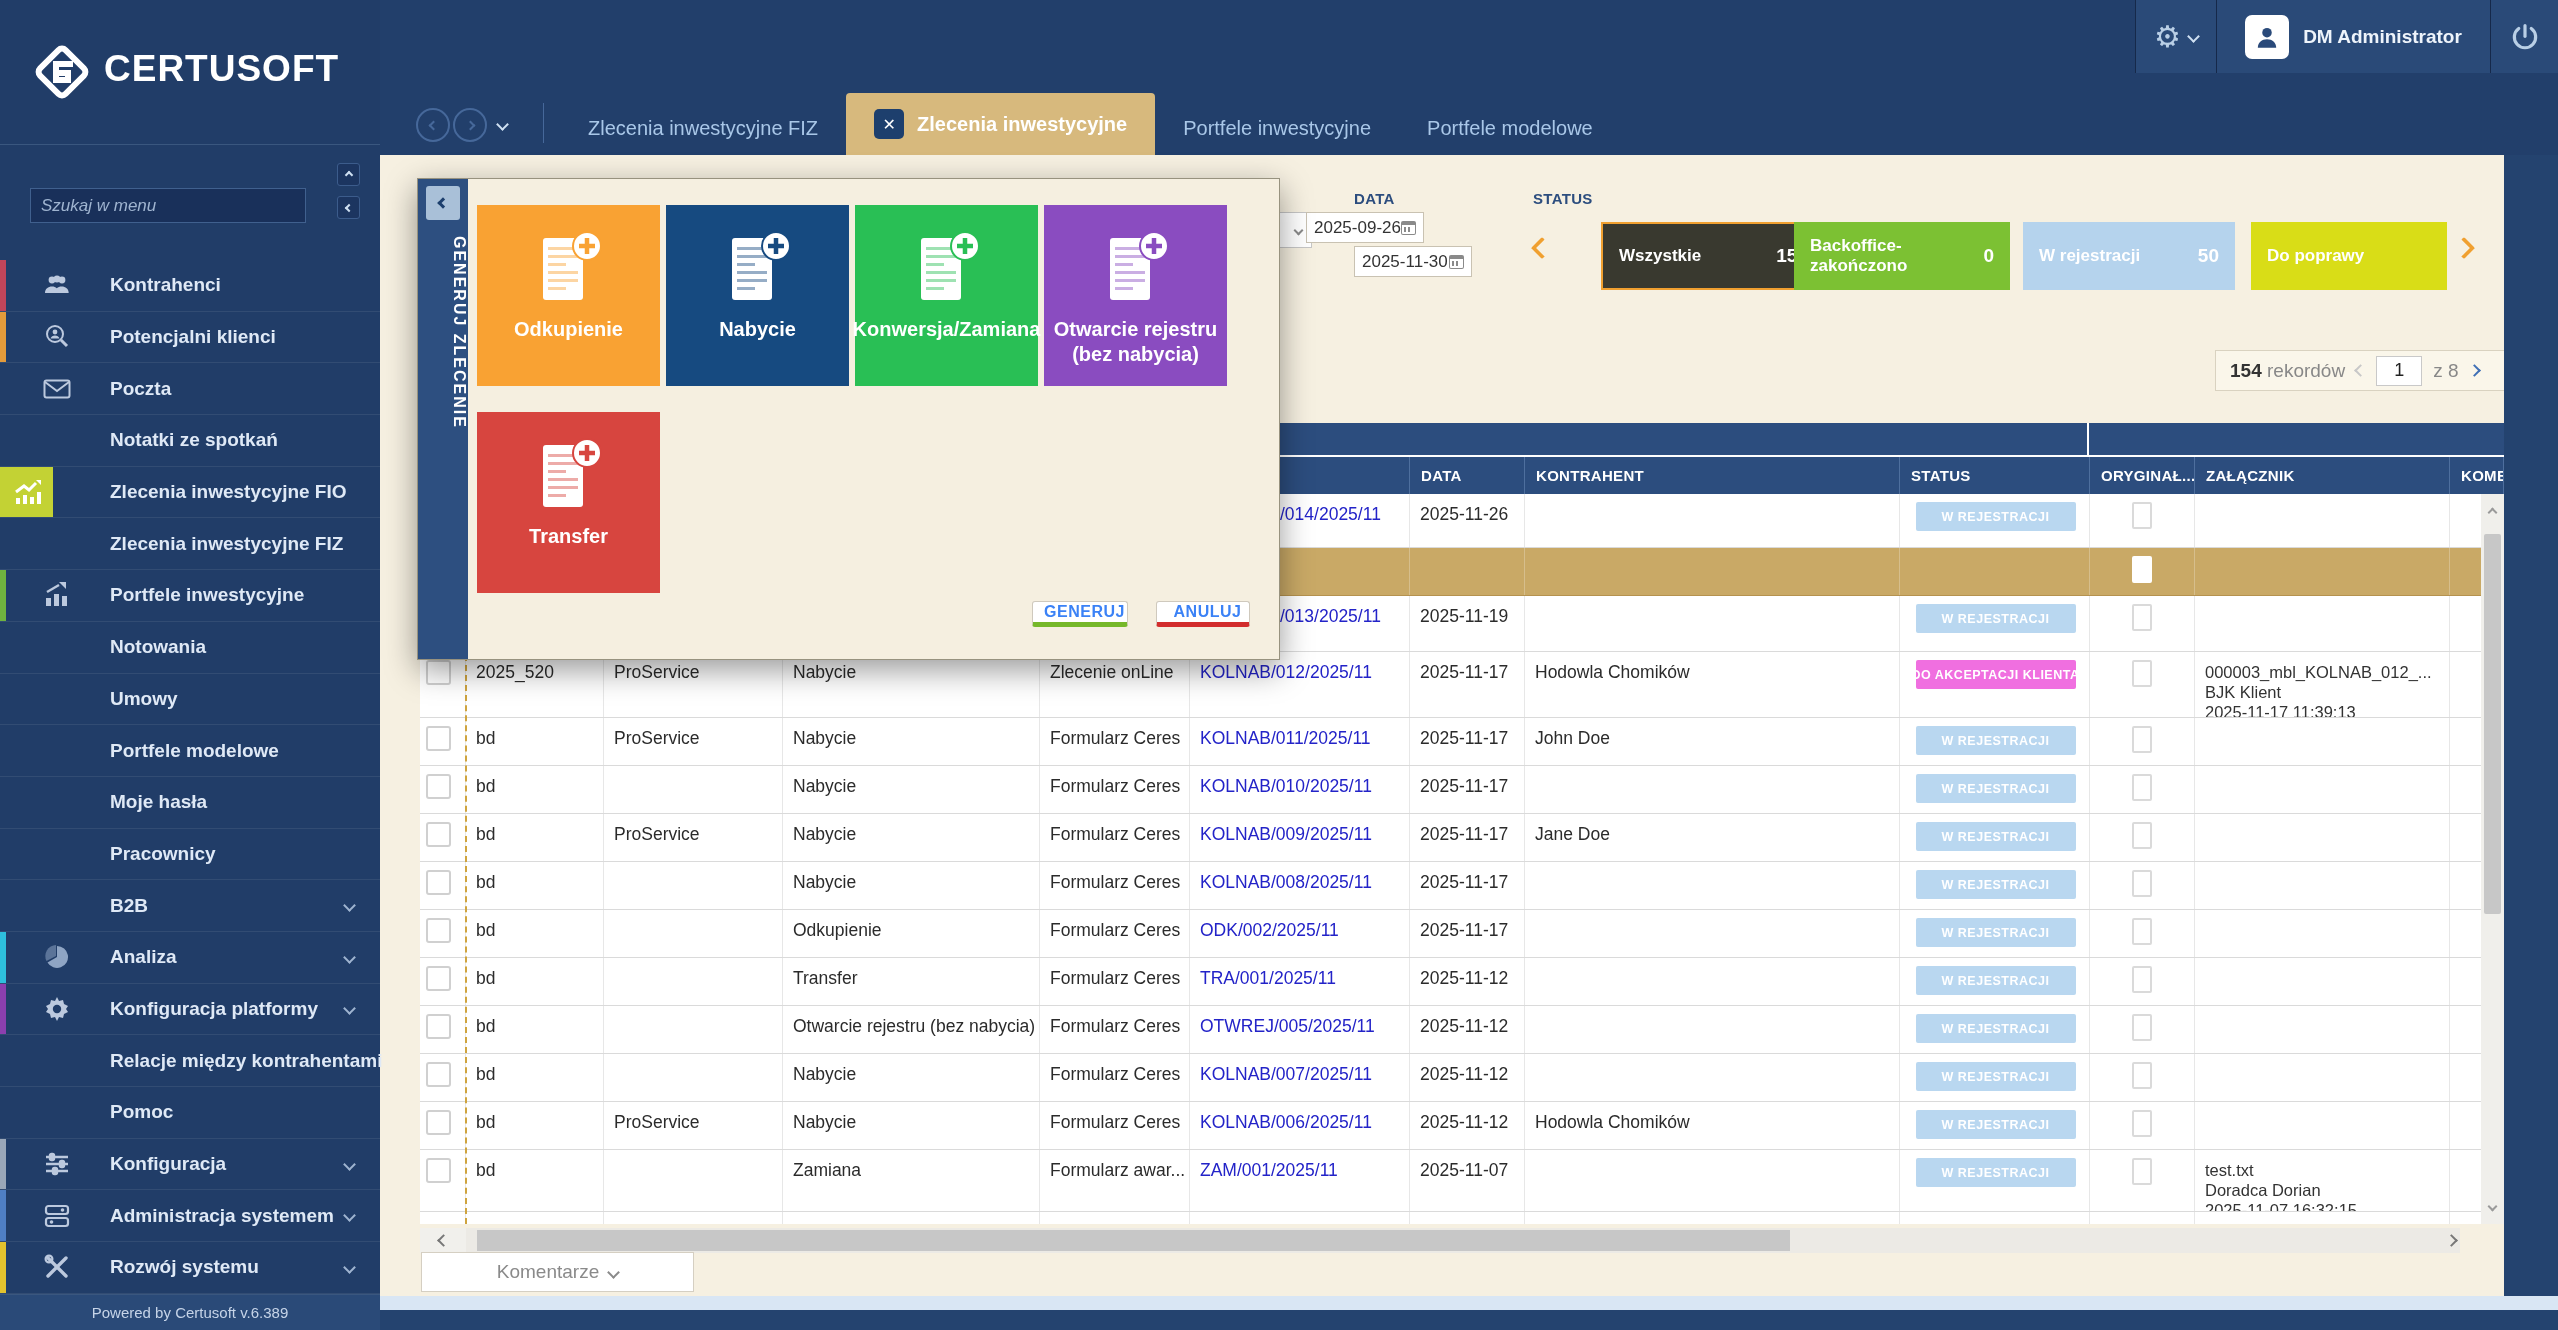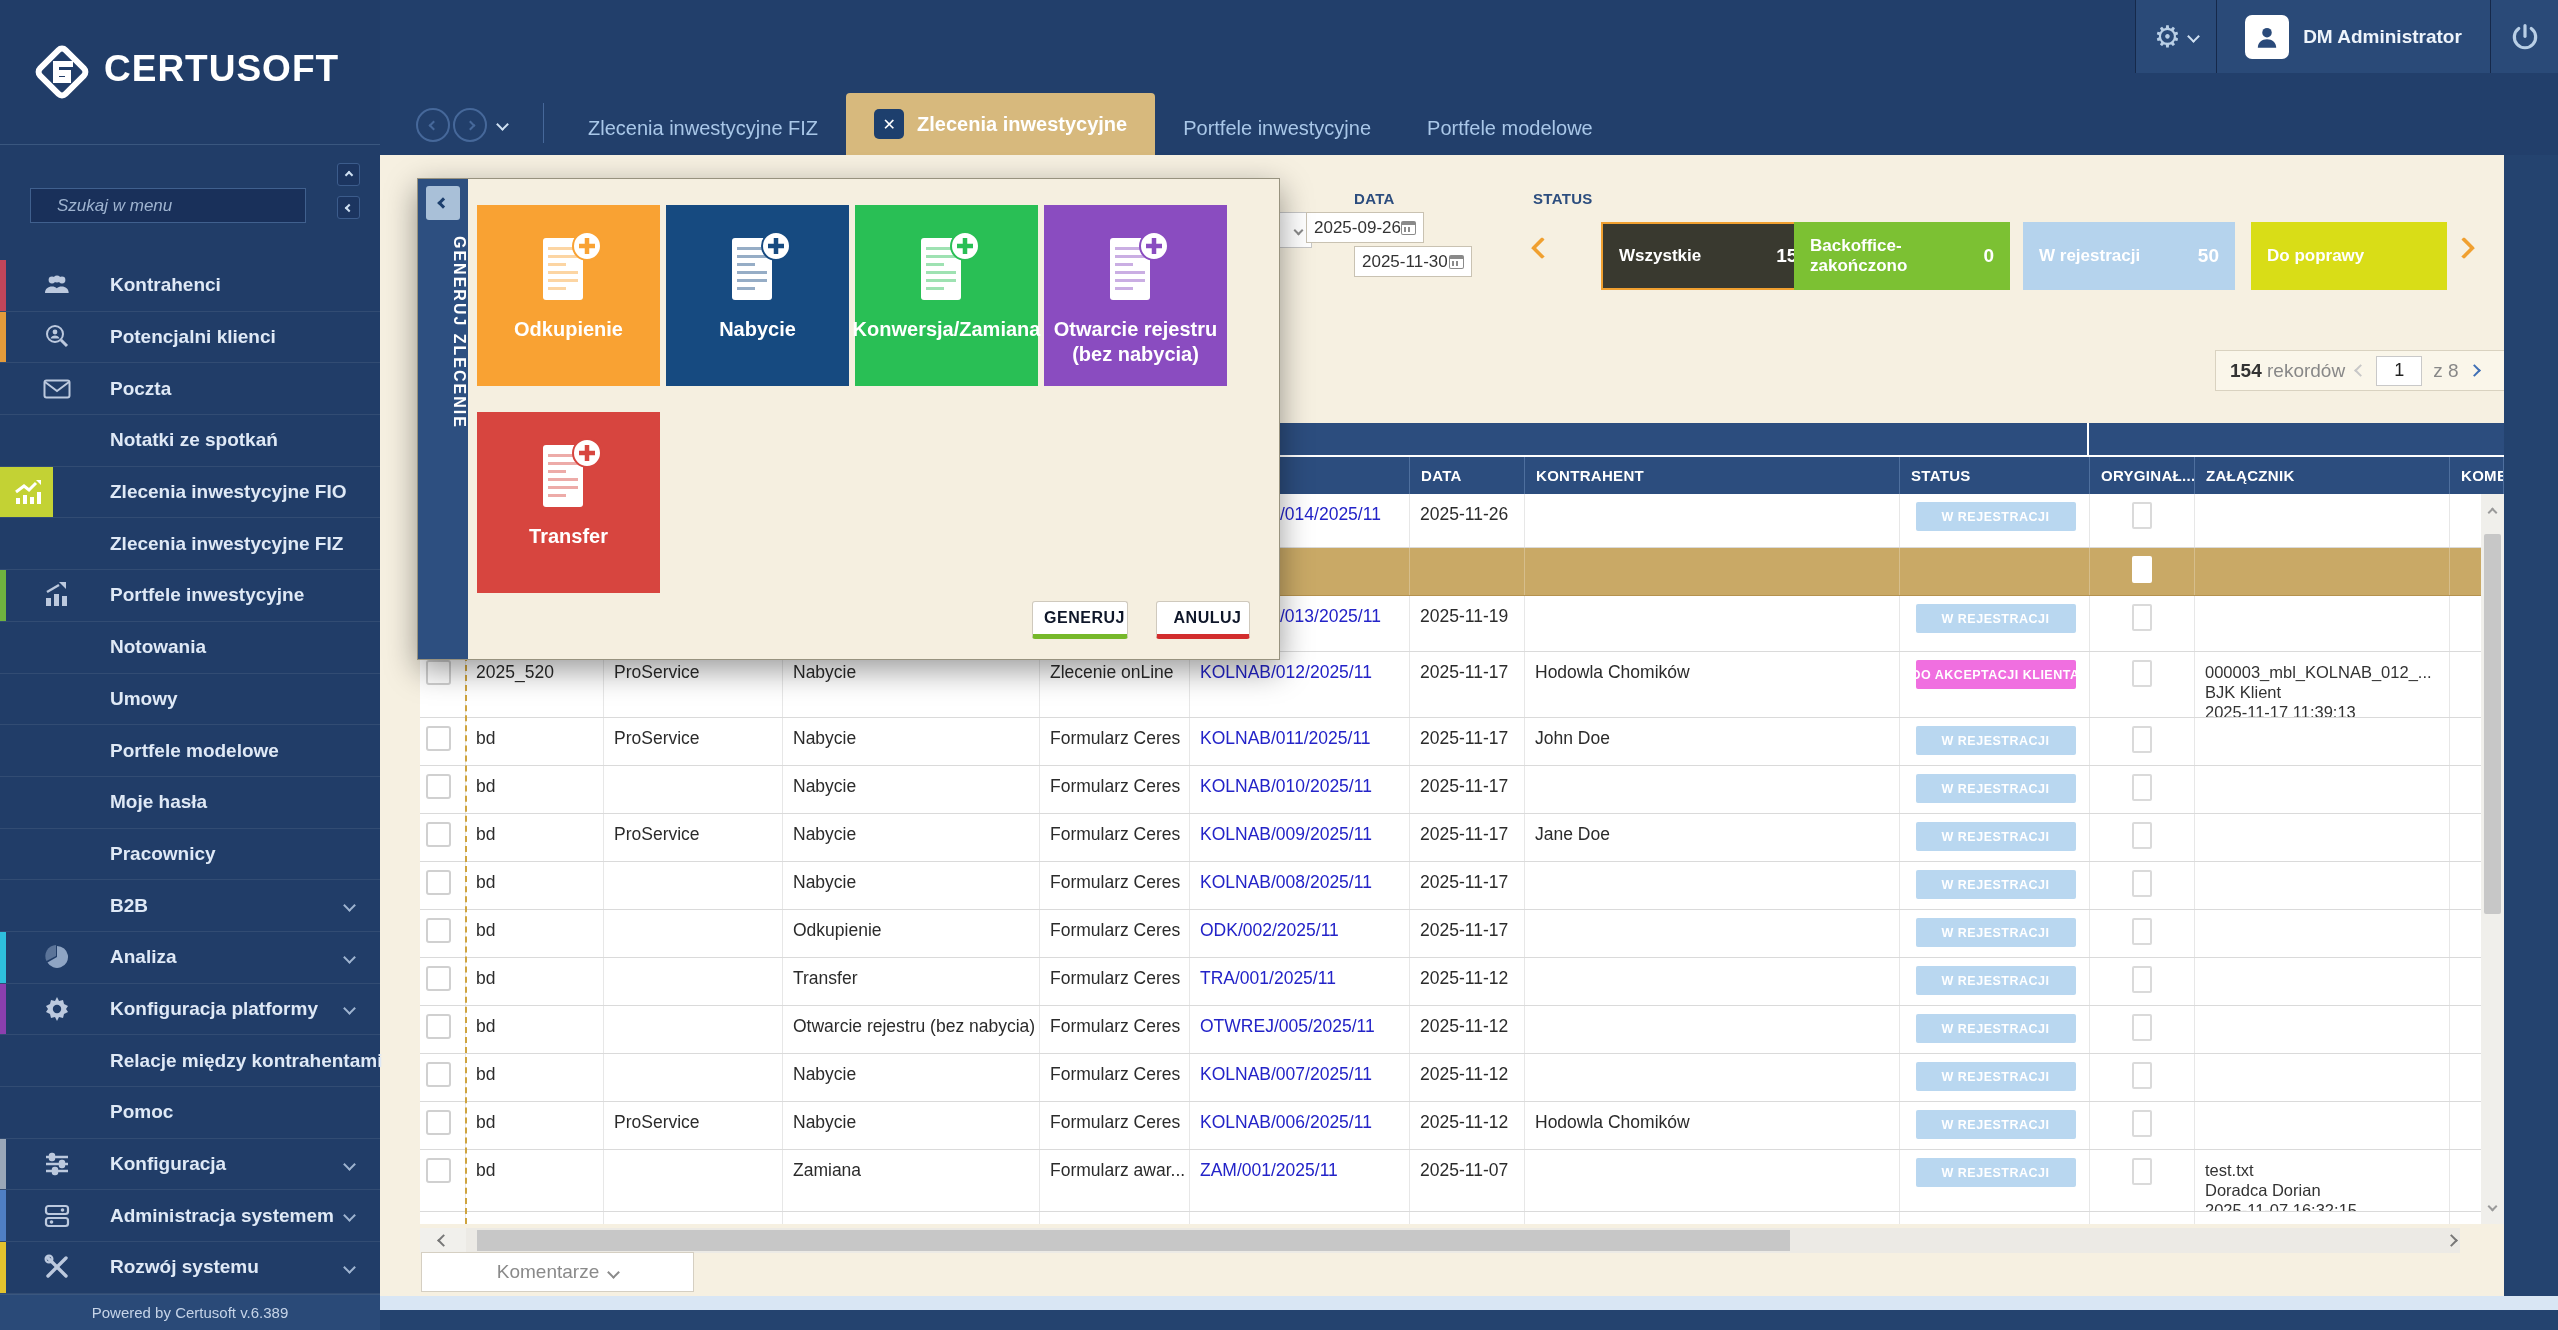--- a/index.html
+++ b/index.html
@@ -22,21 +22,21 @@
   .tb-user{left:2216px;width:274px;gap:14px;font-size:19px;color:#eef4fb;font-weight:600;}
   .tb-power{left:2490px;width:68px;}
   .gear-glyph{font-size:30px;line-height:1;color:#b9cfe6;}
   .avatar{width:44px;height:44px;border-radius:7px;background:#fff;display:flex;align-items:center;justify-content:center;}
 
   
   .sidebar{position:absolute;left:0;top:0;width:380px;height:1330px;background:#213d68;z-index:3;}
   .logo-area{position:absolute;left:0;top:0;width:100%;height:145px;border-bottom:1px solid #3a577f;}
   .logo-diamond{position:absolute;left:28px;top:38px;}
   .logo-text{position:absolute;left:104px;top:48px;font-size:37px;font-weight:800;color:#fff;letter-spacing:1px;}
-  .search-input{position:absolute;left:30px;top:188px;width:276px;height:35px;background:#19305a;border:1px solid #40608e;color:#cfdcef;font-size:17px;font-style:italic;padding:0 26px;outline:none;}
+  .search-input{position:absolute;left:30px;top:188px;width:276px;height:35px;background:#19305a;border:1px solid #40608e;color:#cfdcef;font-size:17px;font-style:italic;padding:0 10px;outline:none;}
   .search-input::placeholder{color:#9fb4d0;}
   .side-sq{position:absolute;width:23px;height:23px;background:#1c3560;border:1px solid #3c5c8c;border-radius:3px;color:#cfe0f2;display:flex;align-items:center;justify-content:center;cursor:pointer;}
   .side-sq .chv{width:6px;height:6px;}
   .menu{position:absolute;left:0;top:260px;width:100%;}
   .mi{position:relative;height:51.7px;border-bottom:1px solid rgba(255,255,255,.08);display:flex;align-items:center;cursor:pointer;}
   .mi .accent{position:absolute;left:0;top:0;width:6px;height:100%;}
   .mi .ic{position:absolute;left:36px;width:42px;text-align:center;color:#bcc9de;}
   .mi .ic svg{vertical-align:middle;}
   .mi .tile{position:absolute;left:0;top:0;width:53px;height:100%;background:#c3d234;display:flex;align-items:center;justify-content:center;}
   .mi .lbl{position:absolute;left:110px;font-size:19px;font-weight:600;color:#dfe9f6;white-space:nowrap;}
@@ -112,21 +112,21 @@
   .comments{position:absolute;left:421px;top:1252px;width:273px;height:40px;background:#fff;border:1px solid #d5cfc2;display:flex;align-items:center;justify-content:center;gap:10px;color:#8a8a8a;font-size:19px;cursor:pointer;z-index:6;}
 
   
   .modal{position:absolute;left:417px;top:178px;width:863px;height:482px;background:#f5efe0;border:1px solid #97927f;box-shadow:0 10px 30px rgba(0,0,0,.4);z-index:50;}
   .modal-side{position:absolute;left:0;top:0;width:50px;height:100%;background:#2d4f80;}
   .modal-back{position:absolute;left:8px;top:7px;width:34px;height:34px;background:#a9c0d8;border-radius:3px;color:#1d3f6d;display:flex;align-items:center;justify-content:center;cursor:pointer;}
   .modal-back .chv{width:8px;height:8px;border-width:3px;}
   .modal-vtext{position:absolute;left:0;top:57px;width:50px;text-align:center;writing-mode:vertical-rl;color:#fff;font-size:16px;font-weight:700;letter-spacing:2px;white-space:nowrap;}
   .gtile{position:absolute;width:183px;height:181px;display:flex;flex-direction:column;align-items:center;cursor:pointer;}
   .gtile .glabel{margin-top:6px;color:#fff;font-size:20px;font-weight:700;text-align:center;line-height:1.25;padding:0 6px;}
-  .mbtn{position:absolute;top:422px;height:38px;background:#fff;border:1px solid #cfc9bd;border-radius:3px;color:#0f172a;font-size:16px;font-weight:700;display:flex;align-items:center;justify-content:center;cursor:pointer;letter-spacing:.5px;padding-left:9px;}
+  .mbtn{position:absolute;top:422px;height:26px;background:#fff;border:1px solid #cfc9bd;border-radius:3px;color:#3b82f6;font-size:16px;font-weight:700;display:flex;align-items:center;justify-content:center;cursor:pointer;letter-spacing:.5px;padding-left:9px;}
   .mbtn.gen{left:614px;width:96px;border-bottom:5px solid #76b82a;}
   .mbtn.anu{left:738px;width:94px;border-bottom:5px solid #d22d2d;}
 </style>
 </head>
 <body>
 
 <div class="screen">
 
   <header class="topbar">
     <div class="tb-right tb-gear">

